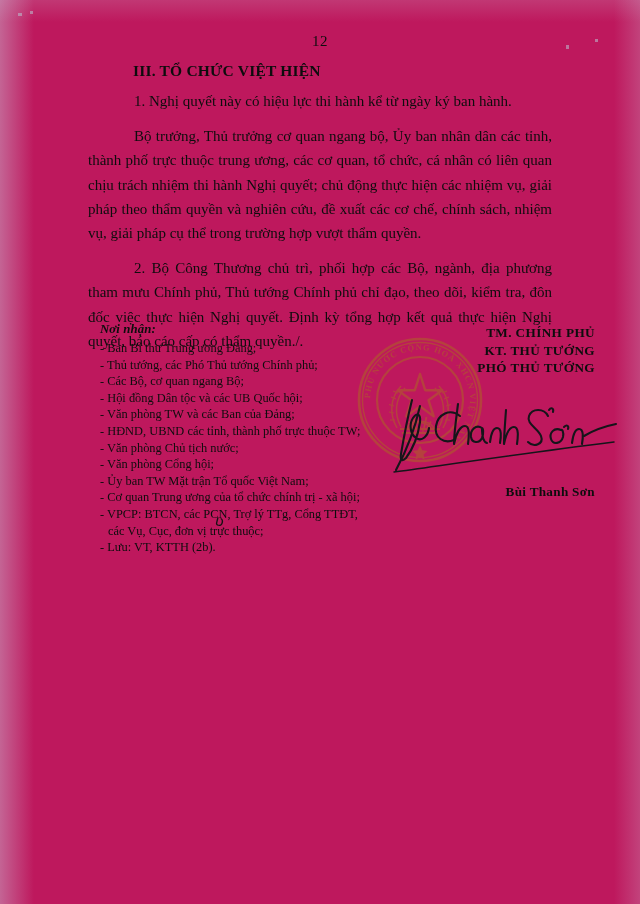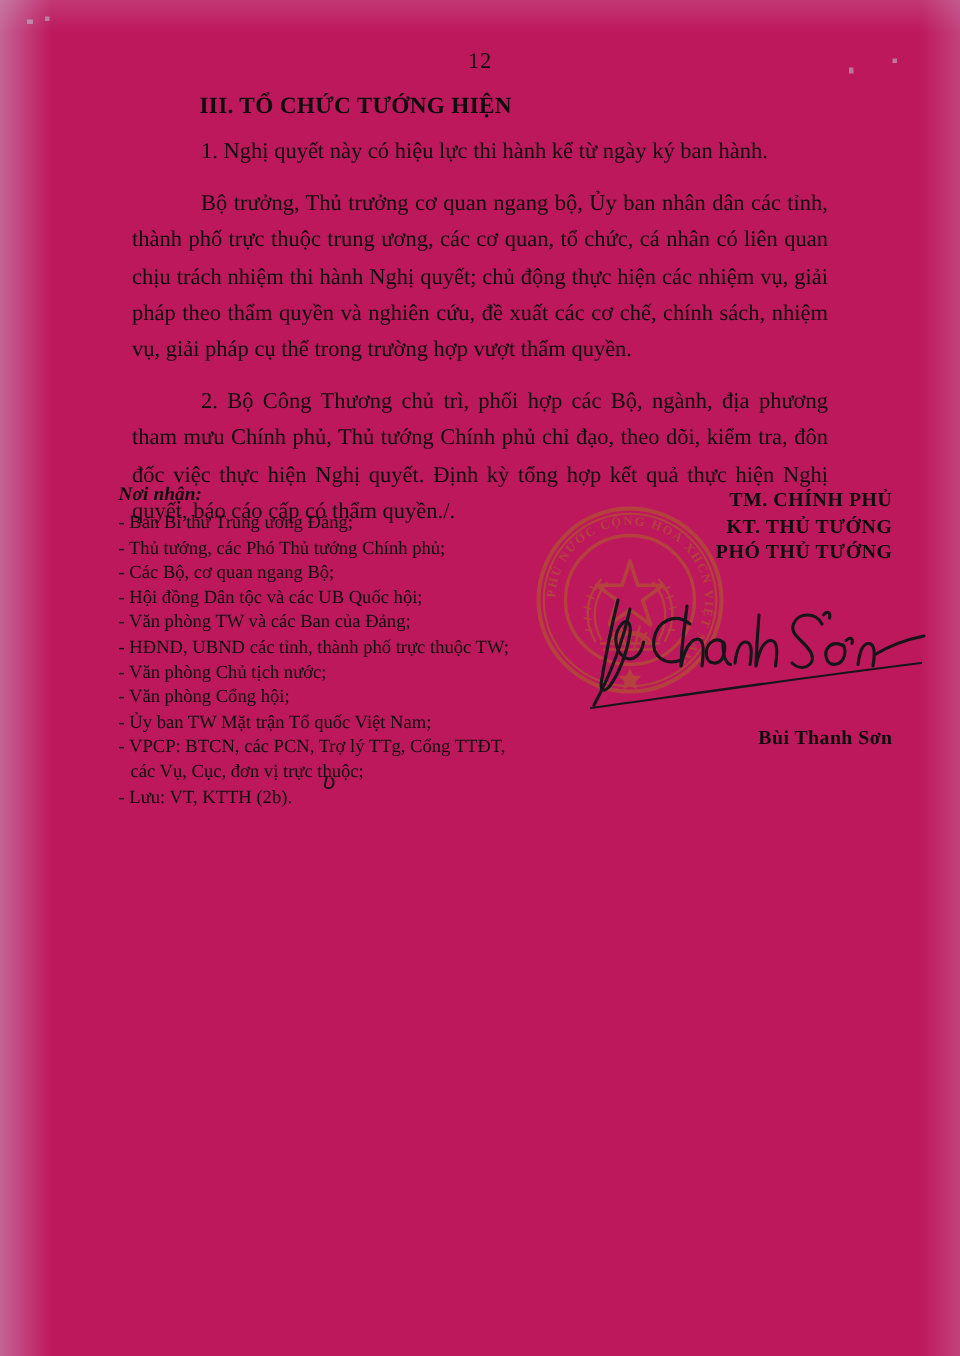--- a/index.html
+++ b/index.html
@@ -73,21 +73,21 @@
   .footer {
     position: absolute;
     left: 0;
     top: 322px;
     width: 640px;
     height: 230px;
   }
 
   .recipients {
     position: absolute;
-    left: 79px;
+    left: 100px;
     top: 0;
     width: 285px;
   }
   .recipients-title {
     font-size: 12.8px;
     font-weight: bold;
     font-style: italic;
     margin: 0 0 3px 0;
     letter-spacing: .1px;
   }
@@ -173,40 +173,41 @@
 
   <div class="scan-noise"></div>
   <div class="speck" style="left:566px;top:45px;width:3px;height:4px;"></div>
   <div class="speck" style="left:595px;top:39px;width:3px;height:3px;"></div>
   <div class="speck" style="left:18px;top:13px;width:4px;height:3px;"></div>
   <div class="speck" style="left:30px;top:11px;width:3px;height:3px;"></div>
 
   <div class="page-number">12</div>
 
   <div class="content">
-    <h1 class="section-heading">III. TỔ CHỨC TƯỚNG HIỆN</h1>
+    <h1 class="section-heading">III. TỔ CHỨC VIỆT HIỆN</h1>
     <p class="para">1. Nghị quyết này có hiệu lực thi hành kể từ ngày ký ban hành.</p>
     <p class="para">Bộ trưởng, Thủ trưởng cơ quan ngang bộ, Ủy ban nhân dân các tỉnh, thành phố trực thuộc trung ương, các cơ quan, tổ chức, cá nhân có liên quan chịu trách nhiệm thi hành Nghị quyết; chủ động thực hiện các nhiệm vụ, giải pháp theo thẩm quyền và nghiên cứu, đề xuất các cơ chế, chính sách, nhiệm vụ, giải pháp cụ thể trong trường hợp vượt thẩm quyền.</p>
     <p class="para">2. Bộ Công Thương chủ trì, phối hợp các Bộ, ngành, địa phương tham mưu Chính phủ, Thủ tướng Chính phủ chỉ đạo, theo dõi, kiểm tra, đôn đốc việc thực hiện Nghị quyết. Định kỳ tổng hợp kết quả thực hiện Nghị quyết, báo cáo cấp có thẩm quyền./.</p>
   </div>
 
   <div class="footer">
 
     <div class="recipients">
       <div class="recipients-title">Nơi nhận:</div>
       <ul>
         <li>- Ban Bí thư Trung ương Đảng;</li>
         <li>- Thủ tướng, các Phó Thủ tướng Chính phủ;</li>
         <li>- Các Bộ, cơ quan ngang Bộ;</li>
         <li>- Hội đồng Dân tộc và các UB Quốc hội;</li>
         <li>- Văn phòng TW và các Ban của Đảng;</li>
         <li>- HĐND, UBND các tỉnh, thành phố trực thuộc TW;</li>
         <li>- Văn phòng Chủ tịch nước;</li>
         <li>- Văn phòng Cổng hội;</li>
         <li>- Ủy ban TW Mặt trận Tổ quốc Việt Nam;</li>
+        <li>- Cơ quan Trung ương của tổ chức chính trị - xã hội;</li>
         <li>- VPCP: BTCN, các PCN, Trợ lý TTg, Cổng TTĐT,</li>
         <li>
           <span class="cont">các Vụ, Cục, đơn vị trực thuộc;</span>
         </li>
         <li>- Lưu: VT, KTTH (2b).</li>
       </ul>
     </div>
 
     <div class="ink-mark">ʋ</div>
 

